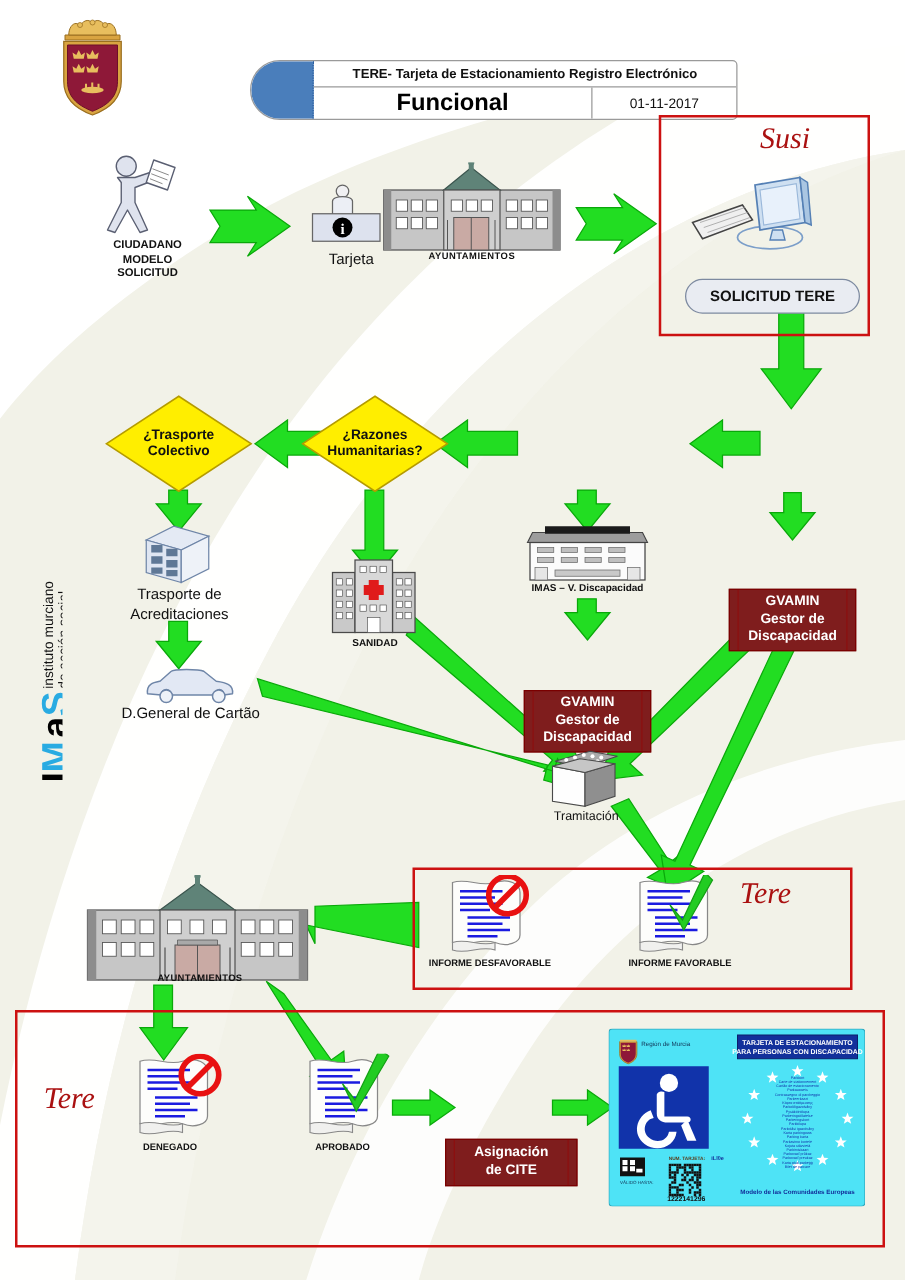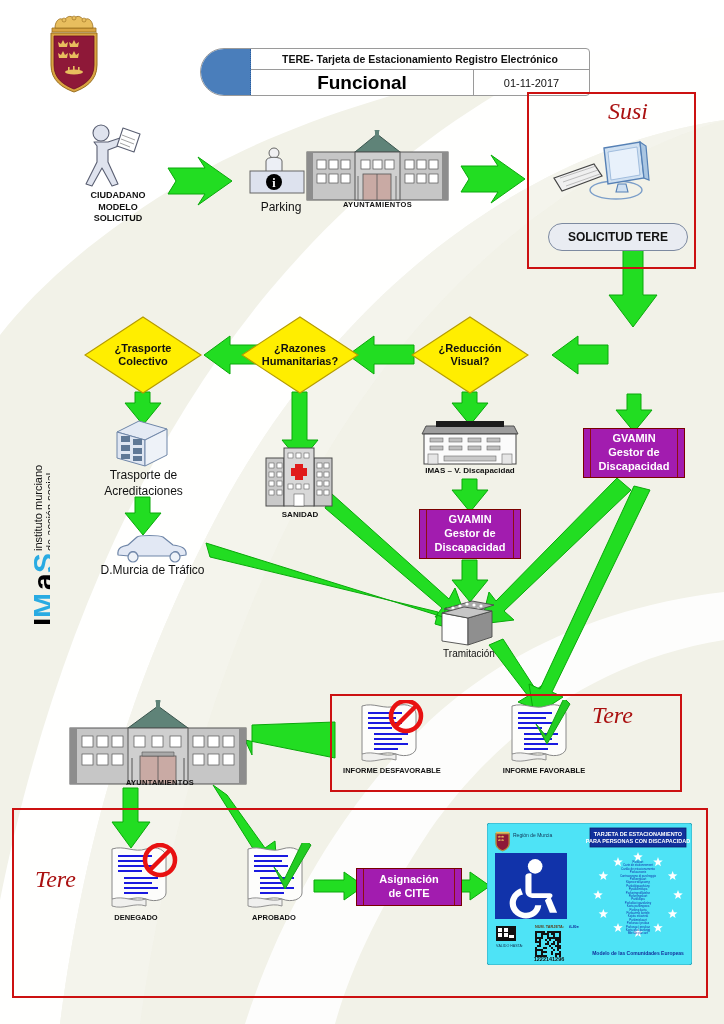--- a/index.html
+++ b/index.html
@@ -53,23 +53,23 @@
   
   .diamond { position:absolute; width:118px; height:78px; }
   .diamond .dtxt {
     position:absolute; left:0; top:0; width:100%; height:100%;
     display:flex; flex-direction:column; align-items:center; justify-content:center;
     font-size:11px; font-weight:bold; color:#111; line-height:1.15; text-align:center;
   }
 
   
   .redbox {
-    position:absolute; background:#a21caf; border:1px solid #7a0000;
+    position:absolute; background:#7f1d1d; border:1px solid #7a0000;
     display:flex; flex-direction:column; align-items:center; justify-content:center;
-    color:#fff; font-size:11px; font-weight:bold; line-height:1.25; text-align:center;
+    color:#fff; font-size:11px; font-weight:bold; line-height:1.25; text-align:center;margin-top:43px;
   }
   .redbox::before, .redbox::after {
     content:""; position:absolute; top:0; bottom:0; width:0; border-left:1px solid #8c0f0f;
   }
   .redbox::before { left:6px; } .redbox::after { right:6px; }
 
   
   .pill {
     position:absolute; background:#e9ecf2; border:1px solid #7d8aa0; border-radius:14px;
     display:flex; align-items:center; justify-content:center;
@@ -273,21 +273,21 @@
 
     <div class="node" style="left:248px; top:145px; width:66px; height:56px;">
       <svg viewBox="0 0 66 56" width="66" height="56">
         <circle cx="26" cy="8" r="5" fill="#f0f0f2" stroke="#666" stroke-width="1"></circle>
         <path d="M18,16 C18,11 34,11 34,16 L34,30 L18,30 Z" fill="#eceff5" stroke="#666" stroke-width="1"></path>
         <rect x="2" y="26" width="54" height="22" fill="#dde2ee" stroke="#666" stroke-width="1"></rect>
         <circle cx="26" cy="37" r="8" fill="#000"></circle>
         <text x="26" y="42" font-size="12" font-weight="bold" fill="#fff" text-anchor="middle" font-family="Liberation Serif, serif">i</text>
       </svg>
     </div>
-    <div class="cap-lbl reg" style="left:246px; top:200px; width:70px;">Parking</div>
+    <div class="cap-lbl reg" style="left:246px; top:200px; width:70px;">Tarjeta</div>
 
     <div class="node" style="left:305px; top:130px; width:145px; height:72px;">
       <svg viewBox="0 0 145 72" width="145" height="72">
         <rect x="2" y="22" width="141" height="48" fill="#c6c6c6" stroke="#555" stroke-width="1"></rect>
         <rect x="2" y="22" width="6" height="48" fill="#8d8d8d"></rect>
         <rect x="137" y="22" width="6" height="48" fill="#8d8d8d"></rect>
         <path d="M50,22 L72,4 L95,22 Z" fill="#5f8378" stroke="#3b554e" stroke-width="1"></path>
         <rect x="70" y="0" width="4" height="6" fill="#5f8378"></rect>
         <circle cx="72" cy="0" r="2.5" fill="#5f8378"></circle>
         <rect x="50" y="22" width="45" height="48" fill="#cfcfcf" stroke="#555" stroke-width="1"></rect>
@@ -333,29 +333,20 @@
           <line x1="12" y1="48" x2="48" y2="36"></line>
             <line x1="15" y1="52" x2="50" y2="40"></line>
           <line x1="18" y1="56" x2="52" y2="44"></line>
         </g>
       </svg>
     </div>
 
     <div class="pill" style="left:548px; top:223px; width:140px; height:28px;">SOLICITUD TERE</div>
 
 
-    <div class="diamond" style="left:411px; top:316px;">
-      <svg viewBox="0 0 118 78" width="118" height="78">
-        <polygon points="59,1 117,39 59,77 1,39" fill="#ffee00" stroke="#b59b00" stroke-width="1.2"></polygon>
-      </svg>
-      <div class="dtxt">
-        <span>¿Reducción</span>
-        <span>Visual?</span>
-      </div>
-    </div>
 
     <div class="diamond" style="left:241px; top:316px;">
       <svg viewBox="0 0 118 78" width="118" height="78">
         <polygon points="59,1 117,39 59,77 1,39" fill="#ffee00" stroke="#b59b00" stroke-width="1.2"></polygon>
       </svg>
       <div class="dtxt">
         <span>¿Razones</span>
         <span>Humanitarias?</span>
       </div>
     </div>
@@ -463,21 +454,21 @@
     </div>
 
     <div class="node" style="left:115px; top:533px; width:74px; height:32px;">
       <svg viewBox="0 0 74 32" width="74" height="32">
         <path d="M3,22 C2,14 8,13 13,12 L22,4 C24,2 44,2 48,4 L58,12 C66,13 72,15 71,22 L64,23
                  C64,17 57,17 57,23 L22,23 C22,17 14,17 14,23 Z" fill="#e2e8f4" stroke="#6f86a8" stroke-width="1.2" stroke-linejoin="round"></path>
         <circle cx="18" cy="24" r="5" fill="#eef2f8" stroke="#6f86a8" stroke-width="1.2"></circle>
         <circle cx="60" cy="24" r="5" fill="#eef2f8" stroke="#6f86a8" stroke-width="1.2"></circle>
       </svg>
     </div>
-    <div class="cap-lbl big" style="left:80px; top:563px; width:145px;">D.Murcia de Tráfico</div>
+    <div class="cap-lbl big" style="left:80px; top:563px; width:145px;">D.General de Cartão</div>
 
     <div class="node" style="left:438px; top:597px; width:60px; height:52px;">
       <svg viewBox="0 0 60 52" width="60" height="52">
         <path d="M6,12 L34,4 L56,8 L28,17 Z" fill="#a9a9a9" stroke="#4a4a4a" stroke-width="0.9"></path>
         <g fill="#fff">
             <circle cx="15" cy="11" r="1.6"></circle>
             <circle cx="22" cy="9" r="1.6"></circle>
           <circle cx="29" cy="7" r="1.6"></circle>
             <circle cx="36" cy="8" r="1.6"></circle>
           <circle cx="43" cy="9" r="1.6"></circle>

